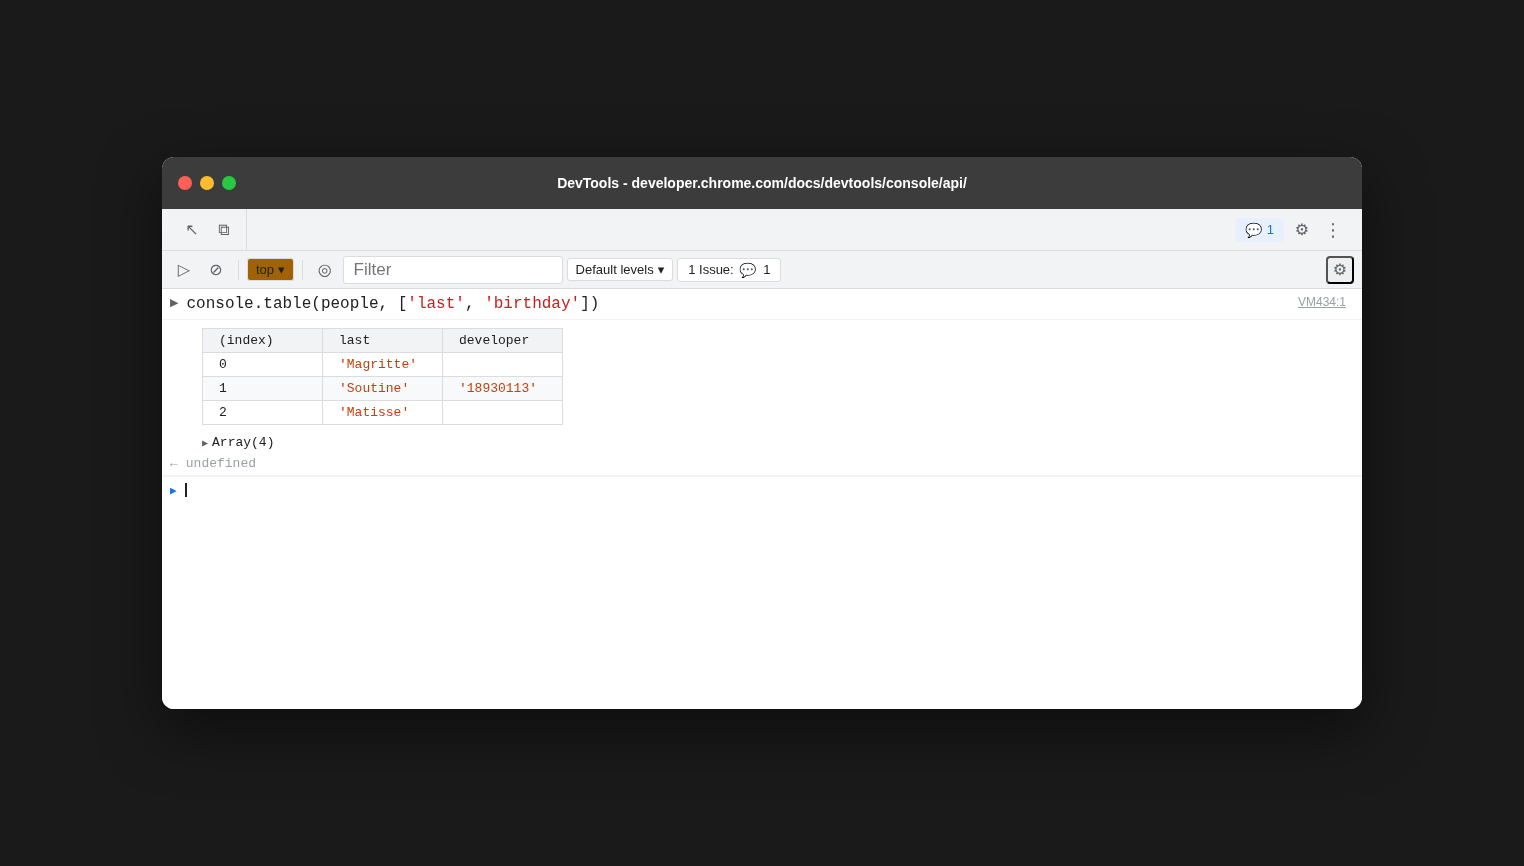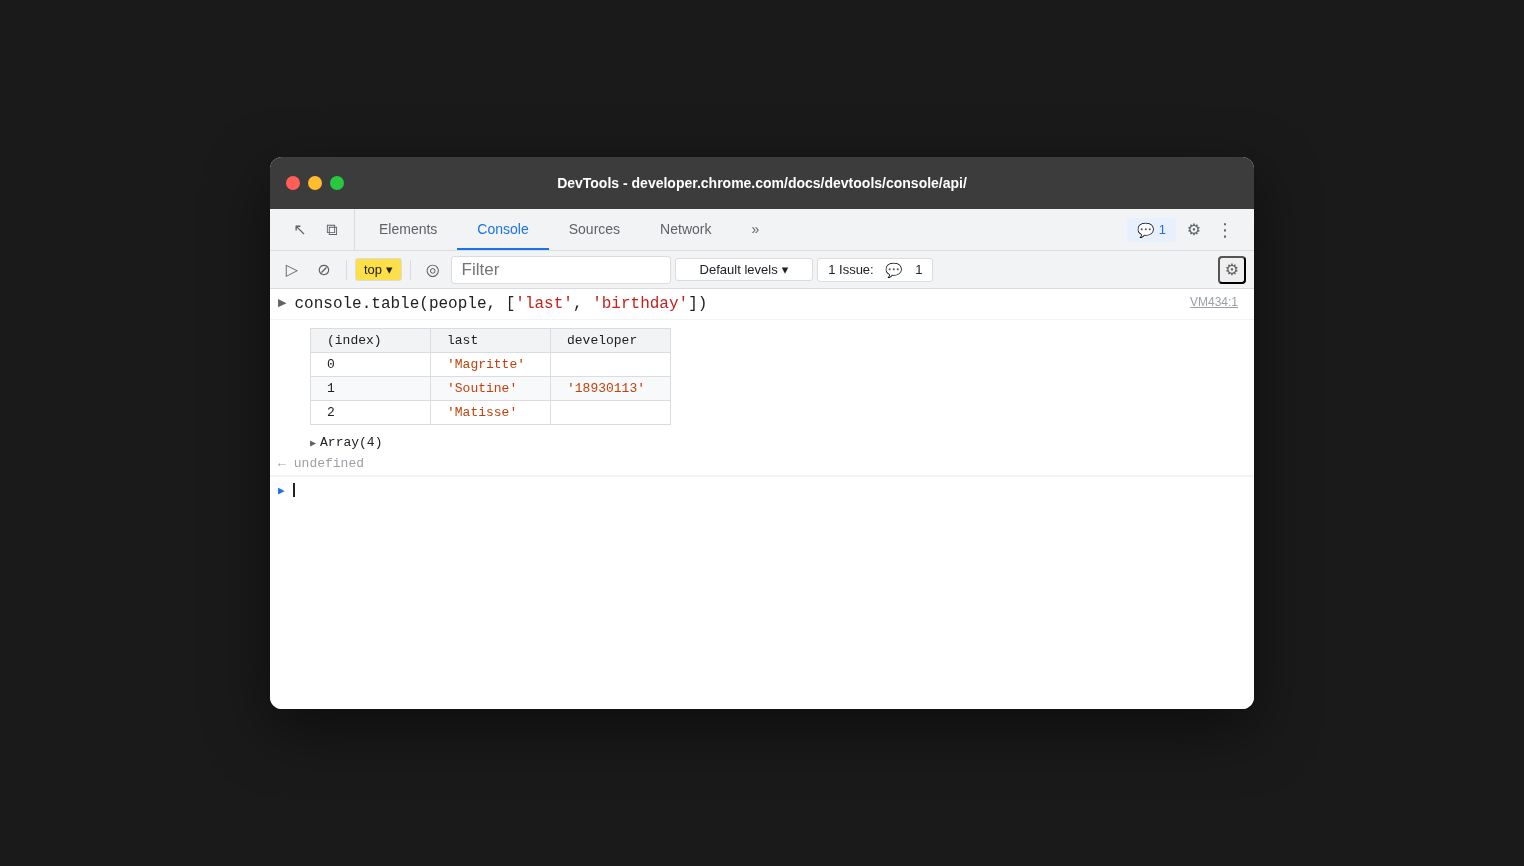--- a/index.html
+++ b/index.html
@@ -7,21 +7,21 @@
     body {
       background: #1a1a1a;
       display: flex;
       justify-content: center;
       align-items: center;
       min-height: 100vh;
       font-family: -apple-system, BlinkMacSystemFont, 'Segoe UI', sans-serif;
     }
 
     .window {
-      width: 984px;
+      width: 1200px;
       background: #ffffff;
       border-radius: 12px;
       overflow: hidden;
       box-shadow: 0 20px 60px rgba(0,0,0,0.5);
     }
 
     
     .titlebar {
       background: #3c3c3c;
       height: 52px;
@@ -155,54 +155,54 @@
       margin: 0 4px;
     }
 
     .top-btn {
       display: flex;
       align-items: center;
       gap: 4px;
       padding: 3px 8px;
       border: 1px solid #dadce0;
       border-radius: 3px;
-      background: #fde047;
+      background: #a16207;
       cursor: pointer;
       font-size: 13px;
       color: #202124;
     }
 
     .filter-input {
       padding: 3px 10px;
       border: 1px solid #dadce0;
       border-radius: 3px;
       font-size: 17px;
       color: #80868b;
       width: 220px;
       background: #fff;
       outline: none;
     }
 
     .default-levels-btn {
       display: flex;
       align-items: center;
       gap: 4px;
-      padding: 3px 24px;
+      padding: 3px 8px;
       border: 1px solid #dadce0;
       border-radius: 3px;
       background: #fff;
       cursor: pointer;
       font-size: 13px;
       color: #202124;
     }
 
     .issue-btn {
       display: flex;
       align-items: center;
-      gap: 12px;
+      gap: 6px;
       padding: 3px 10px;
       border: 1px solid #dadce0;
       border-radius: 3px;
       background: #fff;
       cursor: pointer;
       font-size: 13px;
       color: #202124;
     }
 
     .issue-icon {
@@ -370,37 +370,20 @@
   <div class="tabsbar">
     <div class="toolbar-icons">
       <button class="icon-btn">
         <span>↖</span>
       </button>
       <button class="icon-btn">
         <span>⧉</span>
       </button>
     </div>
 
-    <div class="tabs">
-      <div class="tab">
-        <span>Elements</span>
-      </div>
-      <div class="tab active">
-        <span>Console</span>
-      </div>
-      <div class="tab">
-        <span>Sources</span>
-      </div>
-      <div class="tab">
-        <span>Network</span>
-      </div>
-      <div class="tab">
-        <span>»</span>
-      </div>
-    </div>
 
     <div class="tabs-right">
       <button class="badge-btn">
         <span class="badge-icon">💬</span>
         <span>1</span>
       </button>
       <button class="icon-btn">
         <span>⚙</span>
       </button>
       <span class="three-dots">⋮</span>

